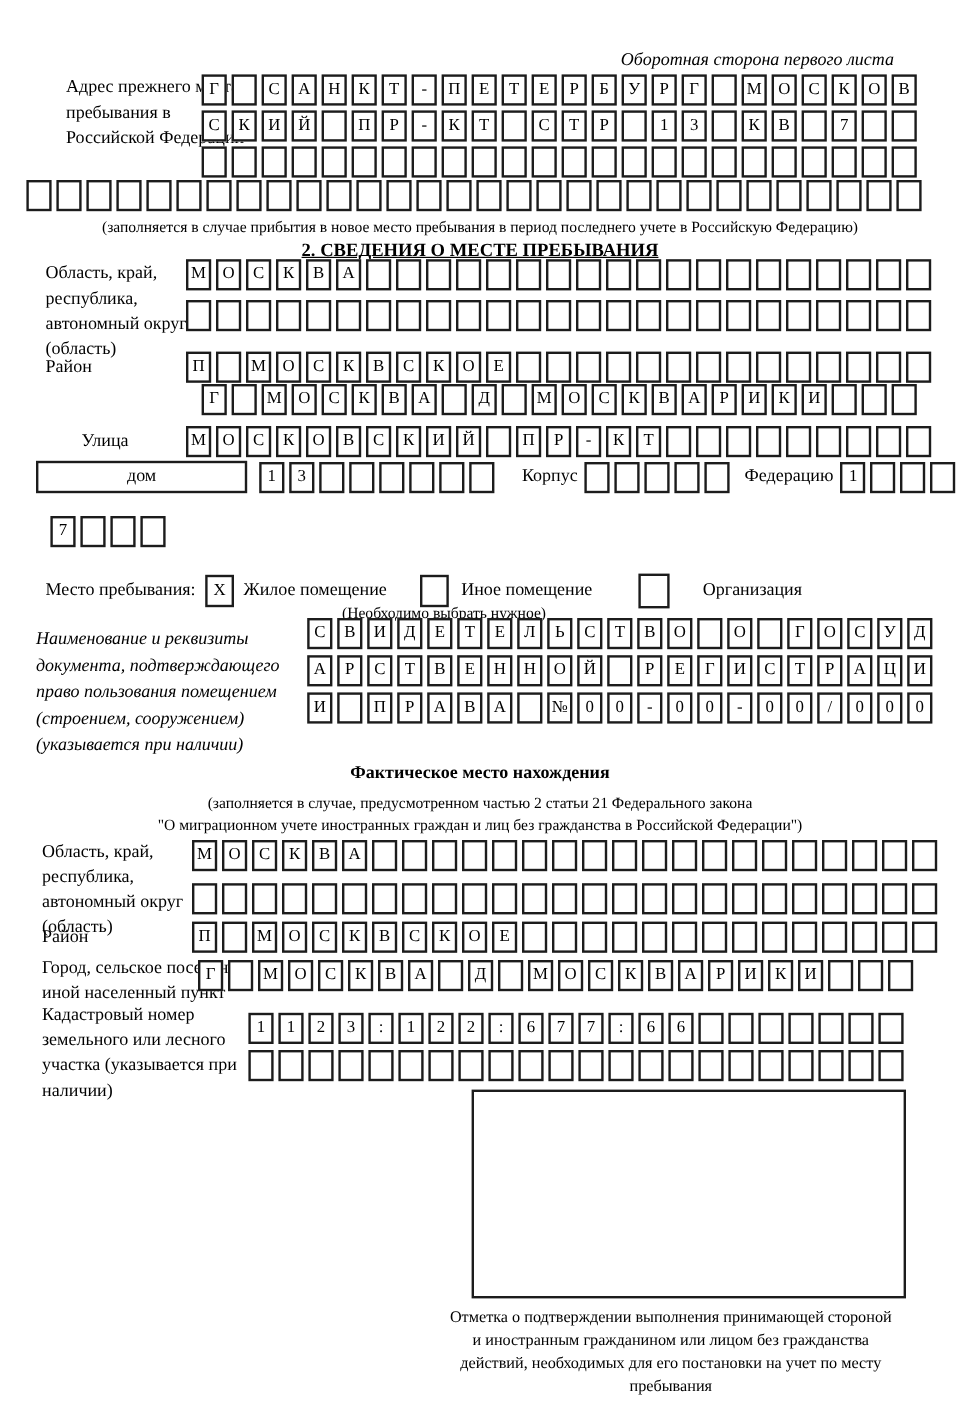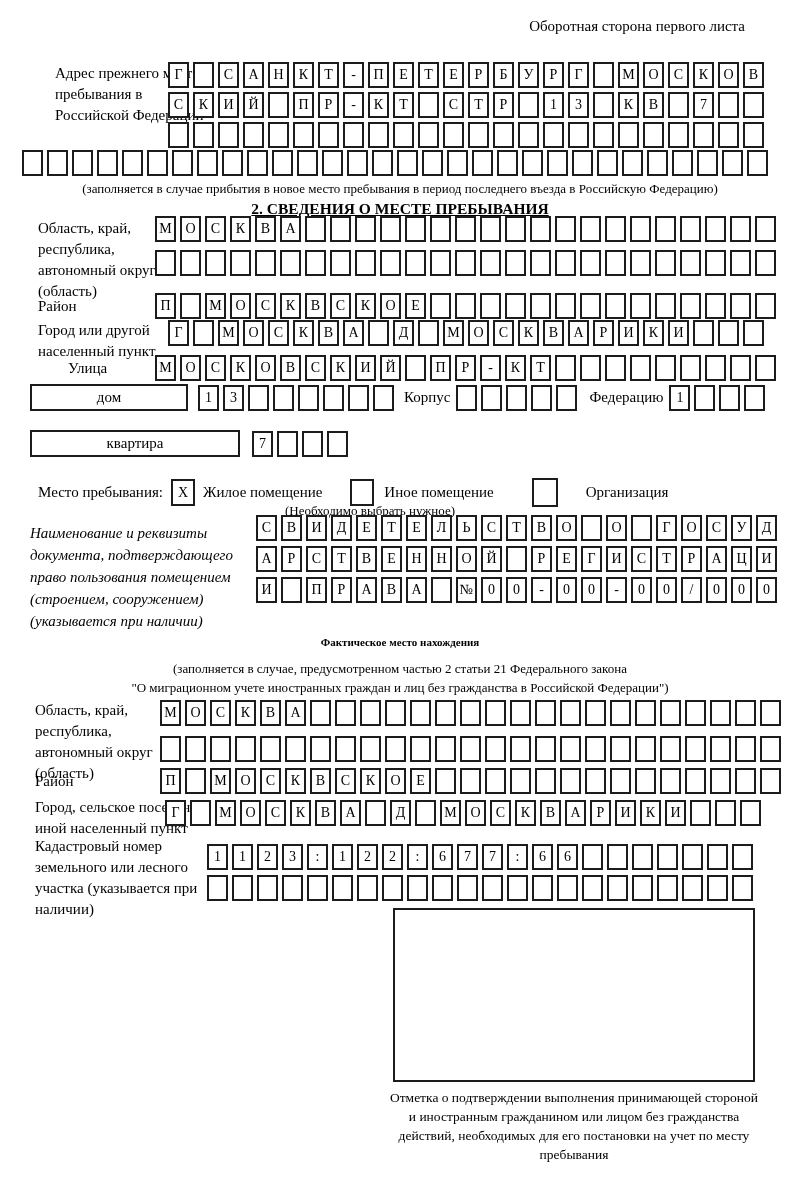--- a/index.html
+++ b/index.html
@@ -37,21 +37,21 @@
   .inlinebar { display:flex; align-items:center; }
   .inlinebar .lbl { white-space:nowrap; }
 
   .stamp-box { border:2px solid #1c1c1c; background:#fff; }
 </style>
 </head>
 <body>
 
 <div class="page">
 
-  <div class="abs lbl" style="top:16px; right:55px;">Оборотная сторона первого листа</div>
+  <div class="abs lbl" style="top:40px; right:55px;font-style:italic;">Оборотная сторона первого листа</div>
 
   <div class="abs lbl" style="top:63px; left:55px; width:150px;">Адрес прежнего места пребывания в Российской Федерации</div>
   <div class="abs cellrow" style="top:62px;  left:168px;">
       <span class="cell">Г</span>
       <span class="cell"></span>
       <span class="cell">С</span>
       <span class="cell">А</span>
       <span class="cell">Н</span>
       <span class="cell">К</span>
       <span class="cell">Т</span>
@@ -150,21 +150,21 @@
       <span class="cell"></span>
       <span class="cell"></span>
       <span class="cell"></span>
       <span class="cell"></span>
       <span class="cell"></span>
       <span class="cell"></span>
       <span class="cell"></span>
       <span class="cell"></span>
       <span class="cell"></span>
     </div>
-  <div class="abs small center" style="top:180px; left:0;">(заполняется в случае прибытия в новое место пребывания в период последнего въезда в Российскую Федерацию)</div>
+  <div class="abs small center" style="top:180px; left:0;">(заполняется в случае прибытия в новое место пребывания в период последнего учете в Российскую Федерацию)</div>
 
   <div class="abs title" style="top:200px; left:0;text-decoration:underline;">2. СВЕДЕНИЯ О МЕСТЕ ПРЕБЫВАНИЯ</div>
 
   <div class="abs lbl" style="top:218px; left:38px; width:125px;">Область, край, республика, автономный округ (область)</div>
   <div class="abs cellrow" style="top:216px; left:155px;">
       <span class="cell">М</span>
       <span class="cell">О</span>
       <span class="cell">С</span>
       <span class="cell">К</span>
       <span class="cell">В</span>
@@ -239,21 +239,20 @@
       <span class="cell"></span>
       <span class="cell"></span>
       <span class="cell"></span>
       <span class="cell"></span>
       <span class="cell"></span>
       <span class="cell"></span>
       <span class="cell"></span>
       <span class="cell"></span>
     </div>
 
-  <div class="abs lbl" style="top:320px; left:38px; width:132px;">Город или другой населенный пункт</div>
   <div class="abs cellrow" style="top:320px; left:168px;">
       <span class="cell">Г</span>
       <span class="cell"></span>
       <span class="cell">М</span>
       <span class="cell">О</span>
       <span class="cell">С</span>
       <span class="cell">К</span>
       <span class="cell">В</span>
       <span class="cell">А</span>
       <span class="cell"></span>
@@ -297,50 +296,49 @@
       <span class="cell"></span>
       <span class="cell"></span>
       <span class="cell"></span>
       <span class="cell"></span>
       <span class="cell"></span>
       <span class="cell"></span>
       <span class="cell"></span>
     </div>
 
   <div class="abs inlinebar" style="top:384px; left:30px;">
-    <div class="boxfield" style="width:158px;">дом</div>
+    <div class="boxfield" style="width:176px;">дом</div>
     <div class="cellrow" style="margin-left:10px;">
         <span class="cell">1</span>
         <span class="cell">3</span>
         <span class="cell"></span>
         <span class="cell"></span>
         <span class="cell"></span>
         <span class="cell"></span>
         <span class="cell"></span>
         <span class="cell"></span>
       </div>
-    <div class="lbl" style="margin-left:10px;">Корпус</div>
+    <div class="lbl" style="margin-left:23px;">Корпус</div>
     <div class="cellrow" style="margin-left:6px;">
         <span class="cell"></span>
         <span class="cell"></span>
         <span class="cell"></span>
         <span class="cell"></span>
         <span class="cell"></span>
       </div>
     <div class="lbl" style="margin-left:12px;">Федерацию</div>
     <div class="cellrow" style="margin-left:6px;">
         <span class="cell">1</span>
         <span class="cell"></span>
         <span class="cell"></span>
         <span class="cell"></span>
       </div>
   </div>
 
   <div class="abs inlinebar" style="top:430px; left:30px;">
-    <div class="boxfield" style="width:210px;">квартира</div>
     <div class="cellrow" style="margin-left:12px;">
         <span class="cell">7</span>
         <span class="cell"></span>
         <span class="cell"></span>
         <span class="cell"></span>
       </div>
   </div>
 
   <div class="abs small" style="top:502px; left:0; width:740px; text-align:center;">(Необходимо выбрать нужное)</div>
   <div class="abs inlinebar" style="top:478px; left:38px;">
@@ -417,21 +415,21 @@
       <span class="cell">0</span>
       <span class="cell">-</span>
       <span class="cell">0</span>
       <span class="cell">0</span>
       <span class="cell">/</span>
       <span class="cell">0</span>
       <span class="cell">0</span>
       <span class="cell">0</span>
     </div>
 
-  <div class="abs title" style="top:636px; left:0; font-size:11px;">Фактическое место нахождения</div>
+  <div class="abs title" style="top:636px; left:0; font-size:15px;">Фактическое место нахождения</div>
   <div class="abs small center" style="top:660px; left:0;">(заполняется в случае, предусмотренном частью 2 статьи 21 Федерального закона</div>
   <div class="abs small center" style="top:679px; left:0;">"О миграционном учете иностранных граждан и лиц без гражданства в Российской Федерации")</div>
 
   <div class="abs lbl" style="top:700px; left:35px; width:150px;">Область, край, республика, автономный округ (область)</div>
   <div class="abs cellrow" style="top:700px; left:160px;">
       <span class="cell">М</span>
       <span class="cell">О</span>
       <span class="cell">С</span>
       <span class="cell">К</span>
       <span class="cell">В</span>
@@ -585,15 +583,15 @@
       <span class="cell"></span>
       <span class="cell"></span>
       <span class="cell"></span>
       <span class="cell"></span>
       <span class="cell"></span>
       <span class="cell"></span>
       <span class="cell"></span>
     </div>
 
   <div class="abs stamp-box" style="top:908px; left:393px; width:362px; height:174px;"></div>
-  <div class="abs small" style="top:1088px; left:385px; width:378px; text-align:center; line-height:19px; font-size:13.5px;">Отметка о подтверждении выполнения принимающей стороной и иностранным гражданином или лицом без гражданства действий, необходимых для его постановки на учет по месту пребывания</div>
+  <div class="abs small" style="top:1088px; left:370px; width:378px; text-align:center; line-height:19px; font-size:13.5px;">Отметка о подтверждении выполнения принимающей стороной и иностранным гражданином или лицом без гражданства действий, необходимых для его постановки на учет по месту пребывания</div>
 
 </div>
 
 </body></html>

